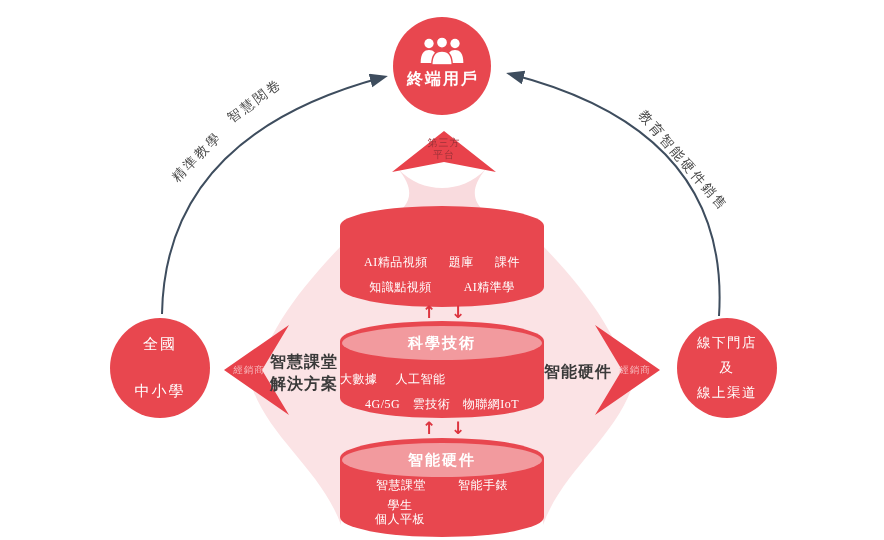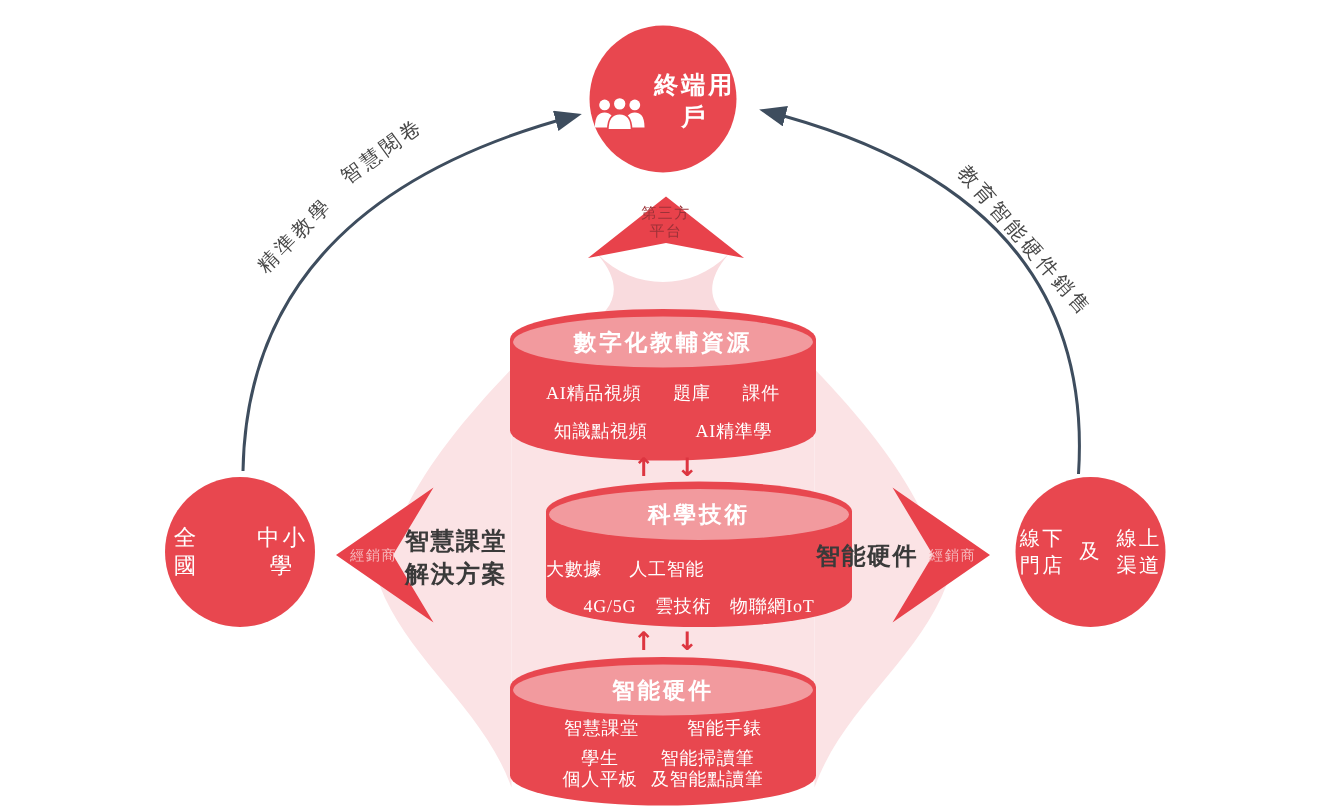--- a/index.html
+++ b/index.html
@@ -1,21 +1,21 @@
 <!DOCTYPE html>
 <html><head>
 <meta charset="utf-8">
 <style>
   html,body{margin:0;padding:0;background:#fff;}
   #canvas{position:relative;width:884px;height:540px;background:#fff;overflow:hidden;
           font-family:"Liberation Serif",serif;}
   #bg-svg{position:absolute;left:0;top:0;z-index:1;}
 
   .circle{position:absolute;border-radius:50%;background:#e8474f;z-index:3;
-          display:flex;flex-direction:row;align-items:center;justify-content:center;
+          display:flex;flex-direction:column;align-items:center;justify-content:center;
           color:#fff;text-align:center;}
   #top-circle{left:393px;top:17px;width:98px;height:98px;justify-content:flex-start;}
   #top-circle .ppl{margin-top:17px;}
   #top-circle .lbl{font-family:"Liberation Sans",sans-serif;font-weight:bold;font-size:16px;
                    letter-spacing:2px;margin-top:3px;margin-left:2px;}
   #left-circle{left:110px;top:318px;width:100px;height:100px;font-size:15px;letter-spacing:2px;gap:28px;}
   #right-circle{left:677px;top:318px;width:100px;height:100px;font-size:13.5px;letter-spacing:1.5px;gap:7px;}
 
   .third-party{position:absolute;left:409px;top:137px;width:70px;z-index:3;text-align:center;
                font-size:10px;line-height:11.5px;color:#9c3238;letter-spacing:1px;}
@@ -28,21 +28,21 @@
   #left-offer{left:266px;top:351px;width:76px;}
   #right-offer{left:540px;top:361px;width:76px;}
 
   .dist-label{position:absolute;z-index:4;width:44px;text-align:center;font-size:9.5px;
               color:#f6b6ba;letter-spacing:1px;}
   #dist-left{left:227px;top:364px;}
   #dist-right{left:613px;top:364px;}
 
   .cylinder{position:absolute;left:340px;width:204px;z-index:2;}
   #cyl1{top:203px;height:104px;}
-  #cyl2{top:318px;height:100px;margin-left:24px;}
+  #cyl2{top:318px;height:100px;}
   #cyl3{top:435px;height:102px;}
   .cyl-body{position:absolute;left:0;right:0;top:3px;bottom:0;background:#e8474f;
             border-radius:50% / 20px;}
   .cyl-ellipse{position:absolute;left:2px;right:2px;top:8px;height:34px;border-radius:50%;
                background:#f29a9e;display:flex;align-items:center;justify-content:center;}
   .cyl-title{font-family:"Liberation Sans",sans-serif;font-weight:bold;font-size:15px;
              color:#fff;letter-spacing:2px;}
   .cyl-row{position:absolute;left:0;right:0;display:flex;color:#fff;font-size:12px;
            letter-spacing:0.5px;line-height:14px;}
   #cyl1 .r1{top:52px;justify-content:space-between;padding:0 24px;}
@@ -121,23 +121,20 @@
     <div>智慧課堂</div>
     <div>解決方案</div>
   </div>
   <div class="offer-text" id="right-offer">智能硬件</div>
 
   <div class="dist-label" id="dist-left">經銷商</div>
   <div class="dist-label" id="dist-right">經銷商</div>
 
   <div class="cylinder" id="cyl1">
     <div class="cyl-body"></div>
-    <div class="cyl-ellipse">
-      <div class="cyl-title">數字化教輔資源</div>
-    </div>
     <div class="cyl-row r2">
       <span>知識點視頻</span>
       <span>AI精準學</span>
     </div>
     <div class="cyl-row r1">
       <span>AI精品視頻</span>
       <span>題庫</span>
       <span>課件</span>
     </div>
   </div>
@@ -171,20 +168,16 @@
     </div>
     <div class="cyl-row r1">
       <span>智慧課堂</span>
       <span>智能手錶</span>
     </div>
     <div class="cyl-row r2">
       <span class="cell">
         <div>學生</div>
         <div>個人平板</div>
       </span>
-      <span class="cell c2">
-        <div>智能掃讀筆</div>
-        <div>及智能點讀筆</div>
-      </span>
     </div>
   </div>
 
 </div>
 
 </body></html>

